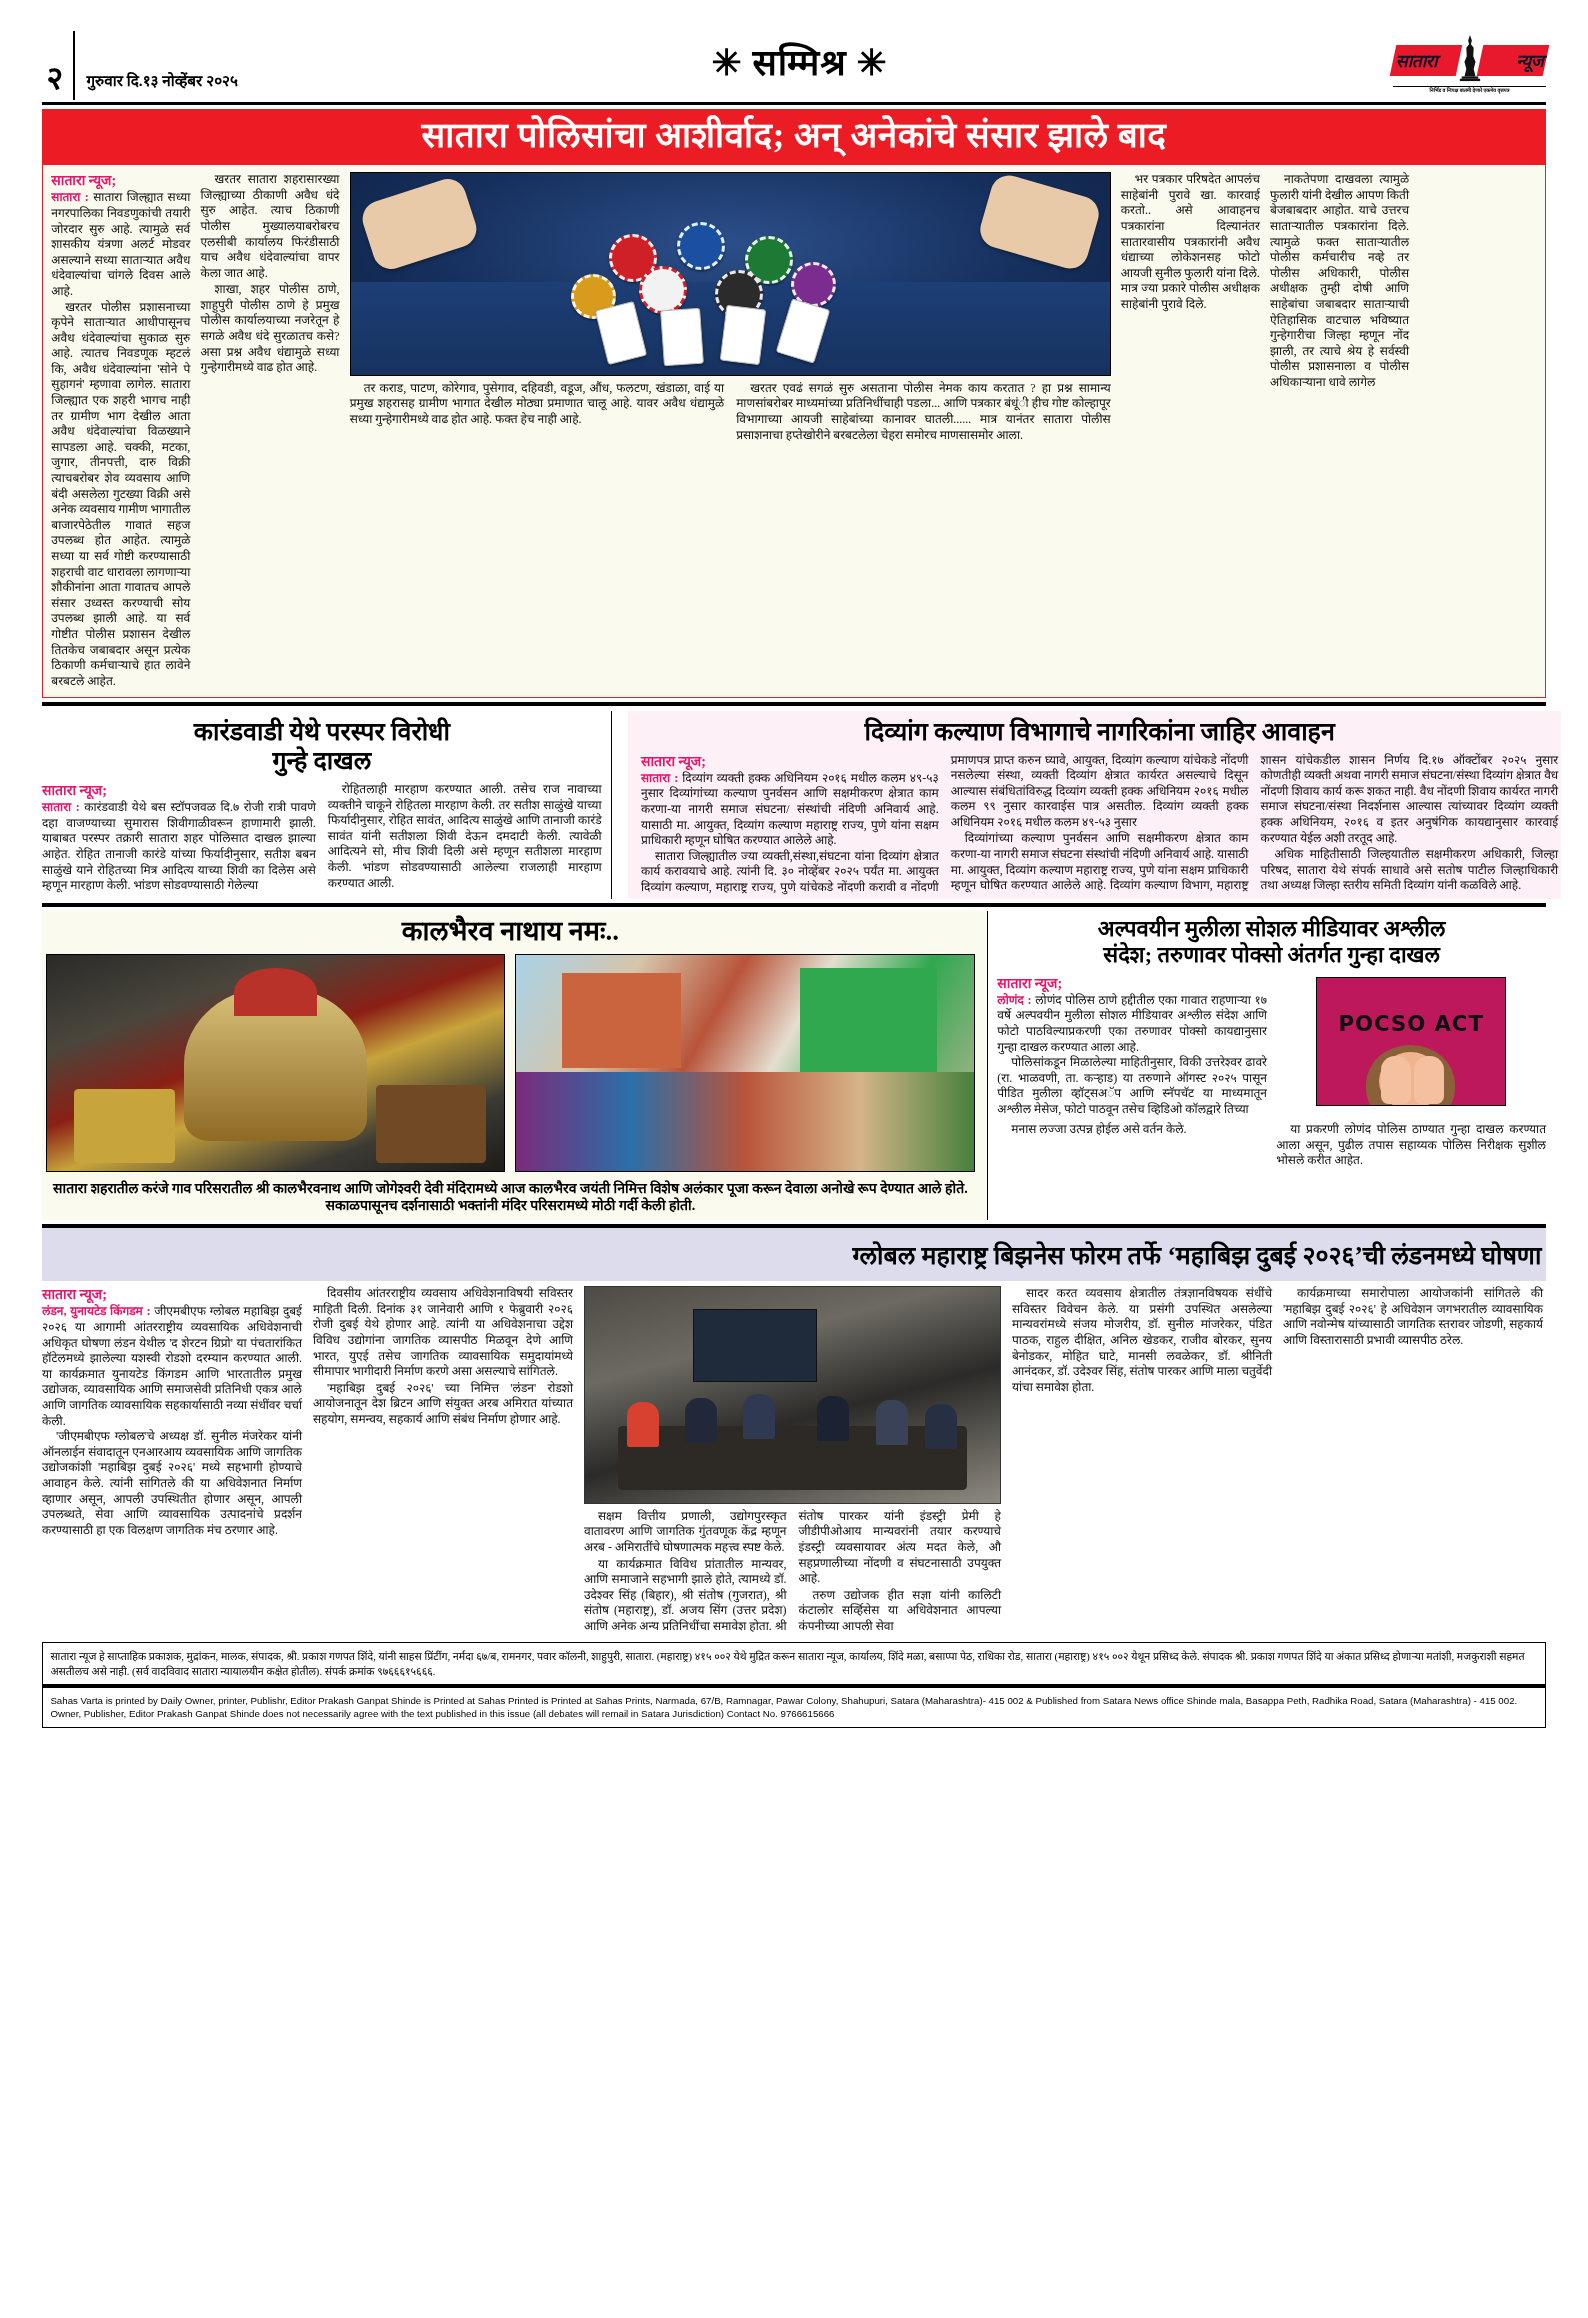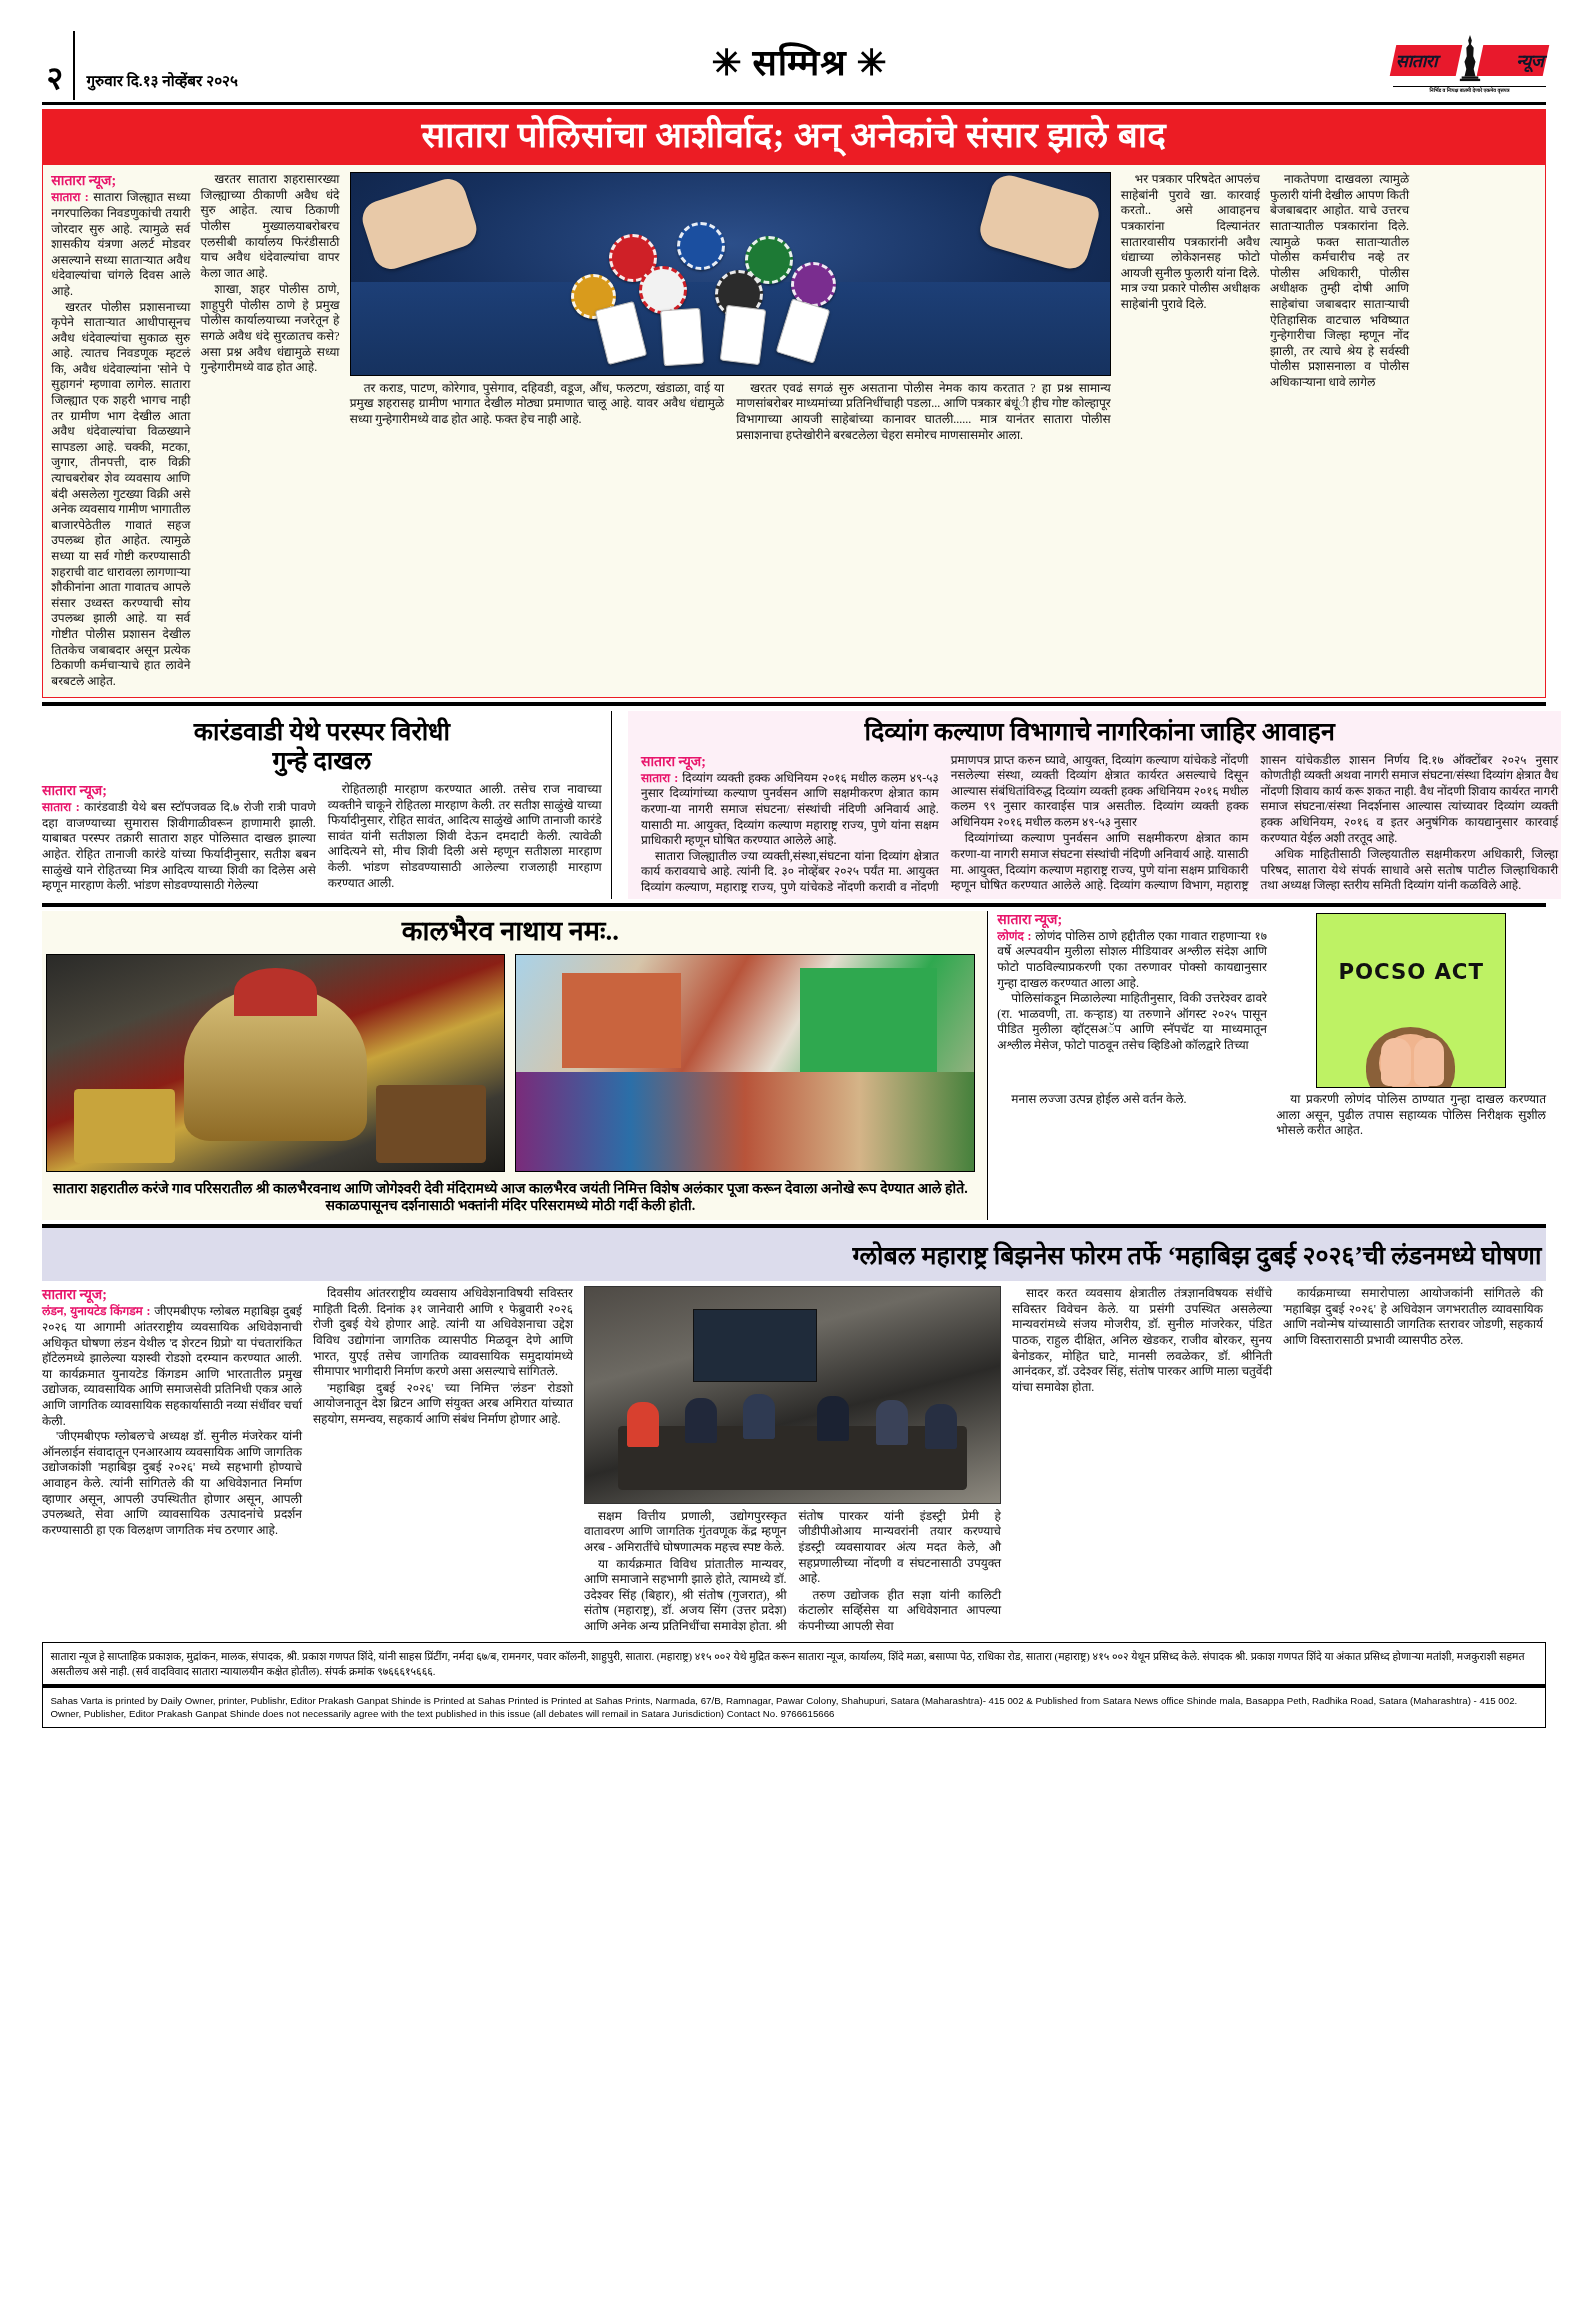--- a/index.html
+++ b/index.html
@@ -201,23 +201,23 @@
     position: relative;
   }
   .tp1 { background: linear-gradient(160deg,#2a2a28 0%,#4a463c 25%,#8b1f15 45%,#c8a43c 58%,#3c3a33 80%,#1d1c19 100%); }
   .tp2 { background: linear-gradient(120deg,#a9d2e8 0%,#d6c5aa 22%,#b8543a 40%,#e5ded0 55%,#2fa84f 72%,#c8b79a 100%); }
   .temple-caption {
     font-size: 14px; font-weight: bold; text-align: center;
     line-height: 1.22; padding: 7.4px 3.7px 5.6px 3.7px;
   }
   .pocso-img {
     border: 1.9px solid #000;
-    width: 190px; height: 175px;
+    width: 190px; height: 129px;
     margin: 2.8px auto 0 auto;
-    background: #bef264;
+    background: #be185d;
     position: relative; overflow: hidden;
   }
   .pocso-label {
     position: absolute; top: 26%; left: 0; right: 0; text-align: center;
     font-family: "DejaVu Sans", sans-serif;
     font-size: 21.3px; font-weight: bold; color: #111;
     letter-spacing: 0.9px;
   }
   .pocso-head {
     position: absolute; bottom: -18.5px; left: 50%; margin-left: -45px;
@@ -393,20 +393,24 @@
         <div class="temple-photo tp2">
           <div style="position:absolute;left:0;bottom:0;width:100%;height:46%;background:linear-gradient(90deg,#7a2b7a,#2b6fa8,#b8543a,#d5b488,#46813c);"></div>
           <div style="position:absolute;left:10%;top:8%;width:26%;height:44%;background:#c9643e;"></div>
           <div style="position:absolute;right:8%;top:6%;width:30%;height:48%;background:#2fa84f;"></div>
         </div>
       </div>
       <div class="temple-caption">सातारा शहरातील करंजे गाव परिसरातील श्री कालभैरवनाथ आणि जोगेश्वरी देवी मंदिरामध्ये आज कालभैरव जयंती निमित्त विशेष अलंकार पूजा करून देवाला अनोखे रूप देण्यात आले होते. सकाळपासूनच दर्शनासाठी भक्तांनी मंदिर परिसरामध्ये मोठी गर्दी केली होती.</div>
     </div>
 
     <div>
+      <div class="hl-black" style="font-size:22px">
+        <span>अल्पवयीन मुलीला सोशल मीडियावर अश्लील</span><br>
+        <span>संदेश; तरुणावर पोक्सो अंतर्गत गुन्हा दाखल</span>
+      </div>
 
       <div style="display:grid;grid-template-columns:1fr 1fr;gap:9.3px">
         <div class="bodytext">
           <span class="byline-agency">सातारा न्यूज;</span><br>
           <span class="byline-place">लोणंद :</span>
           <span>लोणंद पोलिस ठाणे हद्दीतील एका गावात राहणाऱ्या १७ वर्षे अल्पवयीन मुलीला सोशल मीडियावर अश्लील संदेश आणि फोटो पाठविल्याप्रकरणी एका तरुणावर पोक्सो कायद्यानुसार गुन्हा दाखल करण्यात आला आहे.</span>
           <p class="para">पोलिसांकडून मिळालेल्या माहितीनुसार, विकी उत्तरेश्वर ढावरे (रा. भाळवणी, ता. कऱ्हाड) या तरुणाने ऑगस्ट २०२५ पासून पीडित मुलीला व्हॉट्सअॅप आणि स्नॅपचॅट या माध्यमातून अश्लील मेसेज, फोटो पाठवून तसेच व्हिडिओ कॉलद्वारे तिच्या</p>
         </div>
 
         <div>

